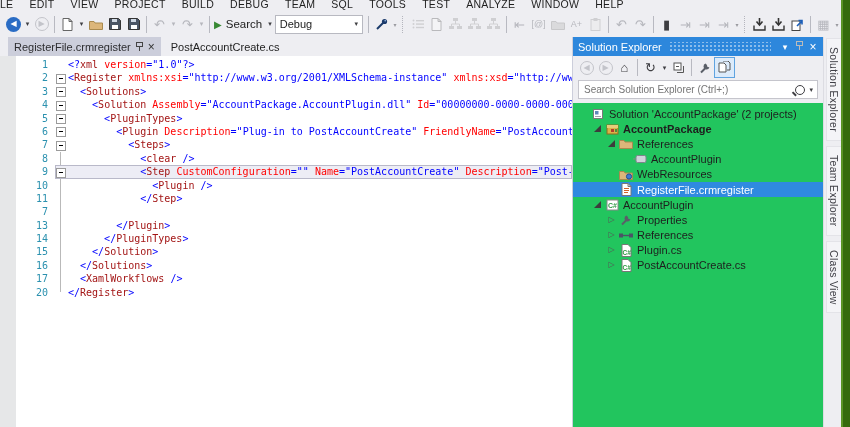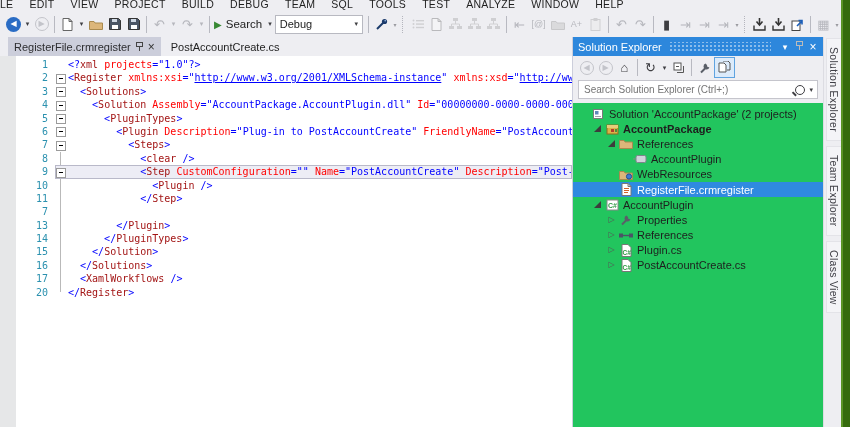--- a/index.html
+++ b/index.html
@@ -44,21 +44,21 @@
   .lnum{width:32px;flex:none;text-align:right;padding-right:7px;color:#2B91AF}
   .lbody{display:flex;flex:1;min-width:0}
   .cl.hl .lbody{background:#EDEDF5;outline:1px solid #B9B9C9;outline-offset:-1px}
   .fold{width:13px;flex:none;position:relative}
   .fbox{position:absolute;left:1px;top:2.5px;width:8px;height:8px;border:1px solid #9b9b9b;background:#fff}
   .fbox i{position:absolute;left:1.5px;top:3px;width:4px;height:1px;background:#000}
   .vline{position:absolute;left:5px;top:0;bottom:0;width:1px;background:#b9b9b9}
   .vline.end{bottom:50%}
   .codebody{flex:1;min-width:0;overflow:hidden}
   .tk-d{color:#0000FF}.tk-e{color:#A31515}.tk-a{color:#FF0000}.tk-v{color:#0000FF}
-  .tk-u{color:#0000FF;text-decoration:underline}.tk-s{color:#000}
+  .tk-u{color:#0000FF;}.tk-s{color:#000}
 
   
   .se{width:250px;display:flex;flex-direction:column;background:#EEEEF2;flex:none;border-left:1px solid #CCCEDB}
   .se-title{height:19px;background:#2D87DC;color:#fff;display:flex;align-items:center;font-size:11px;padding:0 3px 0 5px;flex:none}
   .se-grip{flex:1;height:9px;margin:0 7px;background-image:radial-gradient(rgba(255,255,255,.45) 1px,transparent 1.1px);background-size:4px 4px;background-position:0 2px}
   .se-tbx{width:14px;text-align:center;font-size:9px;color:#fff}
   .se-toolbar{height:23px;display:flex;align-items:center;padding:0 4px;flex:none}
   .se-toolbar .tbtn{height:19px}
   .toggled{border:1px solid #5FA3E0;background:#DCEBFB}
   .se-search{height:21px;padding:1px 5px 2px 5px;flex:none}
@@ -258,21 +258,21 @@
           <span class="pin"></span>
           <span class="tclose">×</span>
         </div>
         <div class="tab-inactive">
           <span>PostAccountCreate.cs</span>
         </div>
       </div>
       <div class="code">
         <div class="bp-strip"></div>
         <div id="code-lines">
-            <div class="cl"><span class="lnum">1</span><span class="lbody"><span class="fold"></span><span class="codebody" style="padding-left: 0ch;"><span class="tk-d">&lt;?</span><span class="tk-e">xml</span><span class="tk-s"> </span><span class="tk-a">projects</span><span class="tk-d">="</span><span class="tk-v">1.0</span><span class="tk-d">"?&gt;</span></span></span></div>
+            <div class="cl"><span class="lnum">1</span><span class="lbody"><span class="fold"></span><span class="codebody" style="padding-left: 0ch;"><span class="tk-d">&lt;?</span><span class="tk-e">xml</span><span class="tk-s"> </span><span class="tk-a">version</span><span class="tk-d">="</span><span class="tk-v">1.0</span><span class="tk-d">"?&gt;</span></span></span></div>
             <div class="cl"><span class="lnum">2</span><span class="lbody"><span class="fold"><span class="fbox"><i></i></span></span><span class="codebody" style="padding-left: 0ch;"><span class="tk-d">&lt;</span><span class="tk-e">Register</span><span class="tk-s"> </span><span class="tk-a">xmlns:xsi</span><span class="tk-d">="</span><span class="tk-u">http://www.w3.org/2001/XMLSchema-instance</span><span class="tk-d">"</span><span class="tk-s"> </span><span class="tk-a">xmlns:xsd</span><span class="tk-d">="</span><span class="tk-u">http://www</span></span></span></div>
             <div class="cl"><span class="lnum">3</span><span class="lbody"><span class="fold"><span class="fbox"><i></i></span></span><span class="codebody" style="padding-left: 2ch;"><span class="tk-d">&lt;</span><span class="tk-e">Solutions</span><span class="tk-d">&gt;</span></span></span></div>
             <div class="cl"><span class="lnum">4</span><span class="lbody"><span class="fold"><span class="fbox"><i></i></span></span><span class="codebody" style="padding-left: 4ch;"><span class="tk-d">&lt;</span><span class="tk-e">Solution</span><span class="tk-s"> </span><span class="tk-a">Assembly</span><span class="tk-d">="</span><span class="tk-v">AccountPackage.AccountPlugin.dll</span><span class="tk-d">"</span><span class="tk-s"> </span><span class="tk-a">Id</span><span class="tk-d">="</span><span class="tk-v">00000000-0000-0000-0000</span></span></span></div>
             <div class="cl"><span class="lnum">5</span><span class="lbody"><span class="fold"><span class="fbox"><i></i></span></span><span class="codebody" style="padding-left: 6ch;"><span class="tk-d">&lt;</span><span class="tk-e">PluginTypes</span><span class="tk-d">&gt;</span></span></span></div>
             <div class="cl"><span class="lnum">6</span><span class="lbody"><span class="fold"><span class="fbox"><i></i></span></span><span class="codebody" style="padding-left: 8ch;"><span class="tk-d">&lt;</span><span class="tk-e">Plugin</span><span class="tk-s"> </span><span class="tk-a">Description</span><span class="tk-d">="</span><span class="tk-v">Plug-in to PostAccountCreate</span><span class="tk-d">"</span><span class="tk-s"> </span><span class="tk-a">FriendlyName</span><span class="tk-d">="</span><span class="tk-v">PostAccountC</span></span></span></div>
             <div class="cl"><span class="lnum">7</span><span class="lbody"><span class="fold"><span class="fbox"><i></i></span></span><span class="codebody" style="padding-left: 10ch;"><span class="tk-d">&lt;</span><span class="tk-e">Steps</span><span class="tk-d">&gt;</span></span></span></div>
             <div class="cl"><span class="lnum">8</span><span class="lbody"><span class="fold"><span class="vline"></span></span><span class="codebody" style="padding-left: 12ch;"><span class="tk-d">&lt;</span><span class="tk-e">clear</span><span class="tk-s"> </span><span class="tk-d">/&gt;</span></span></span></div>
             <div class="cl hl"><span class="lnum">9</span><span class="lbody"><span class="fold"><span class="fbox"><i></i></span></span><span class="codebody" style="padding-left: 12ch;"><span class="tk-d">&lt;</span><span class="tk-e">Step</span><span class="tk-s"> </span><span class="tk-a">CustomConfiguration</span><span class="tk-d">=""</span><span class="tk-s"> </span><span class="tk-a">Name</span><span class="tk-d">="</span><span class="tk-v">PostAccountCreate</span><span class="tk-d">"</span><span class="tk-s"> </span><span class="tk-a">Description</span><span class="tk-d">="</span><span class="tk-v">Post-O</span></span></span></div>
             <div class="cl"><span class="lnum">10</span><span class="lbody"><span class="fold"><span class="vline"></span></span><span class="codebody" style="padding-left: 14ch;"><span class="tk-d">&lt;</span><span class="tk-e">Plugin</span><span class="tk-s"> </span><span class="tk-d">/&gt;</span></span></span></div>
             <div class="cl"><span class="lnum">11</span><span class="lbody"><span class="fold"><span class="vline"></span></span><span class="codebody" style="padding-left: 12ch;"><span class="tk-d">&lt;/</span><span class="tk-e">Step</span><span class="tk-d">&gt;</span></span></span></div>

